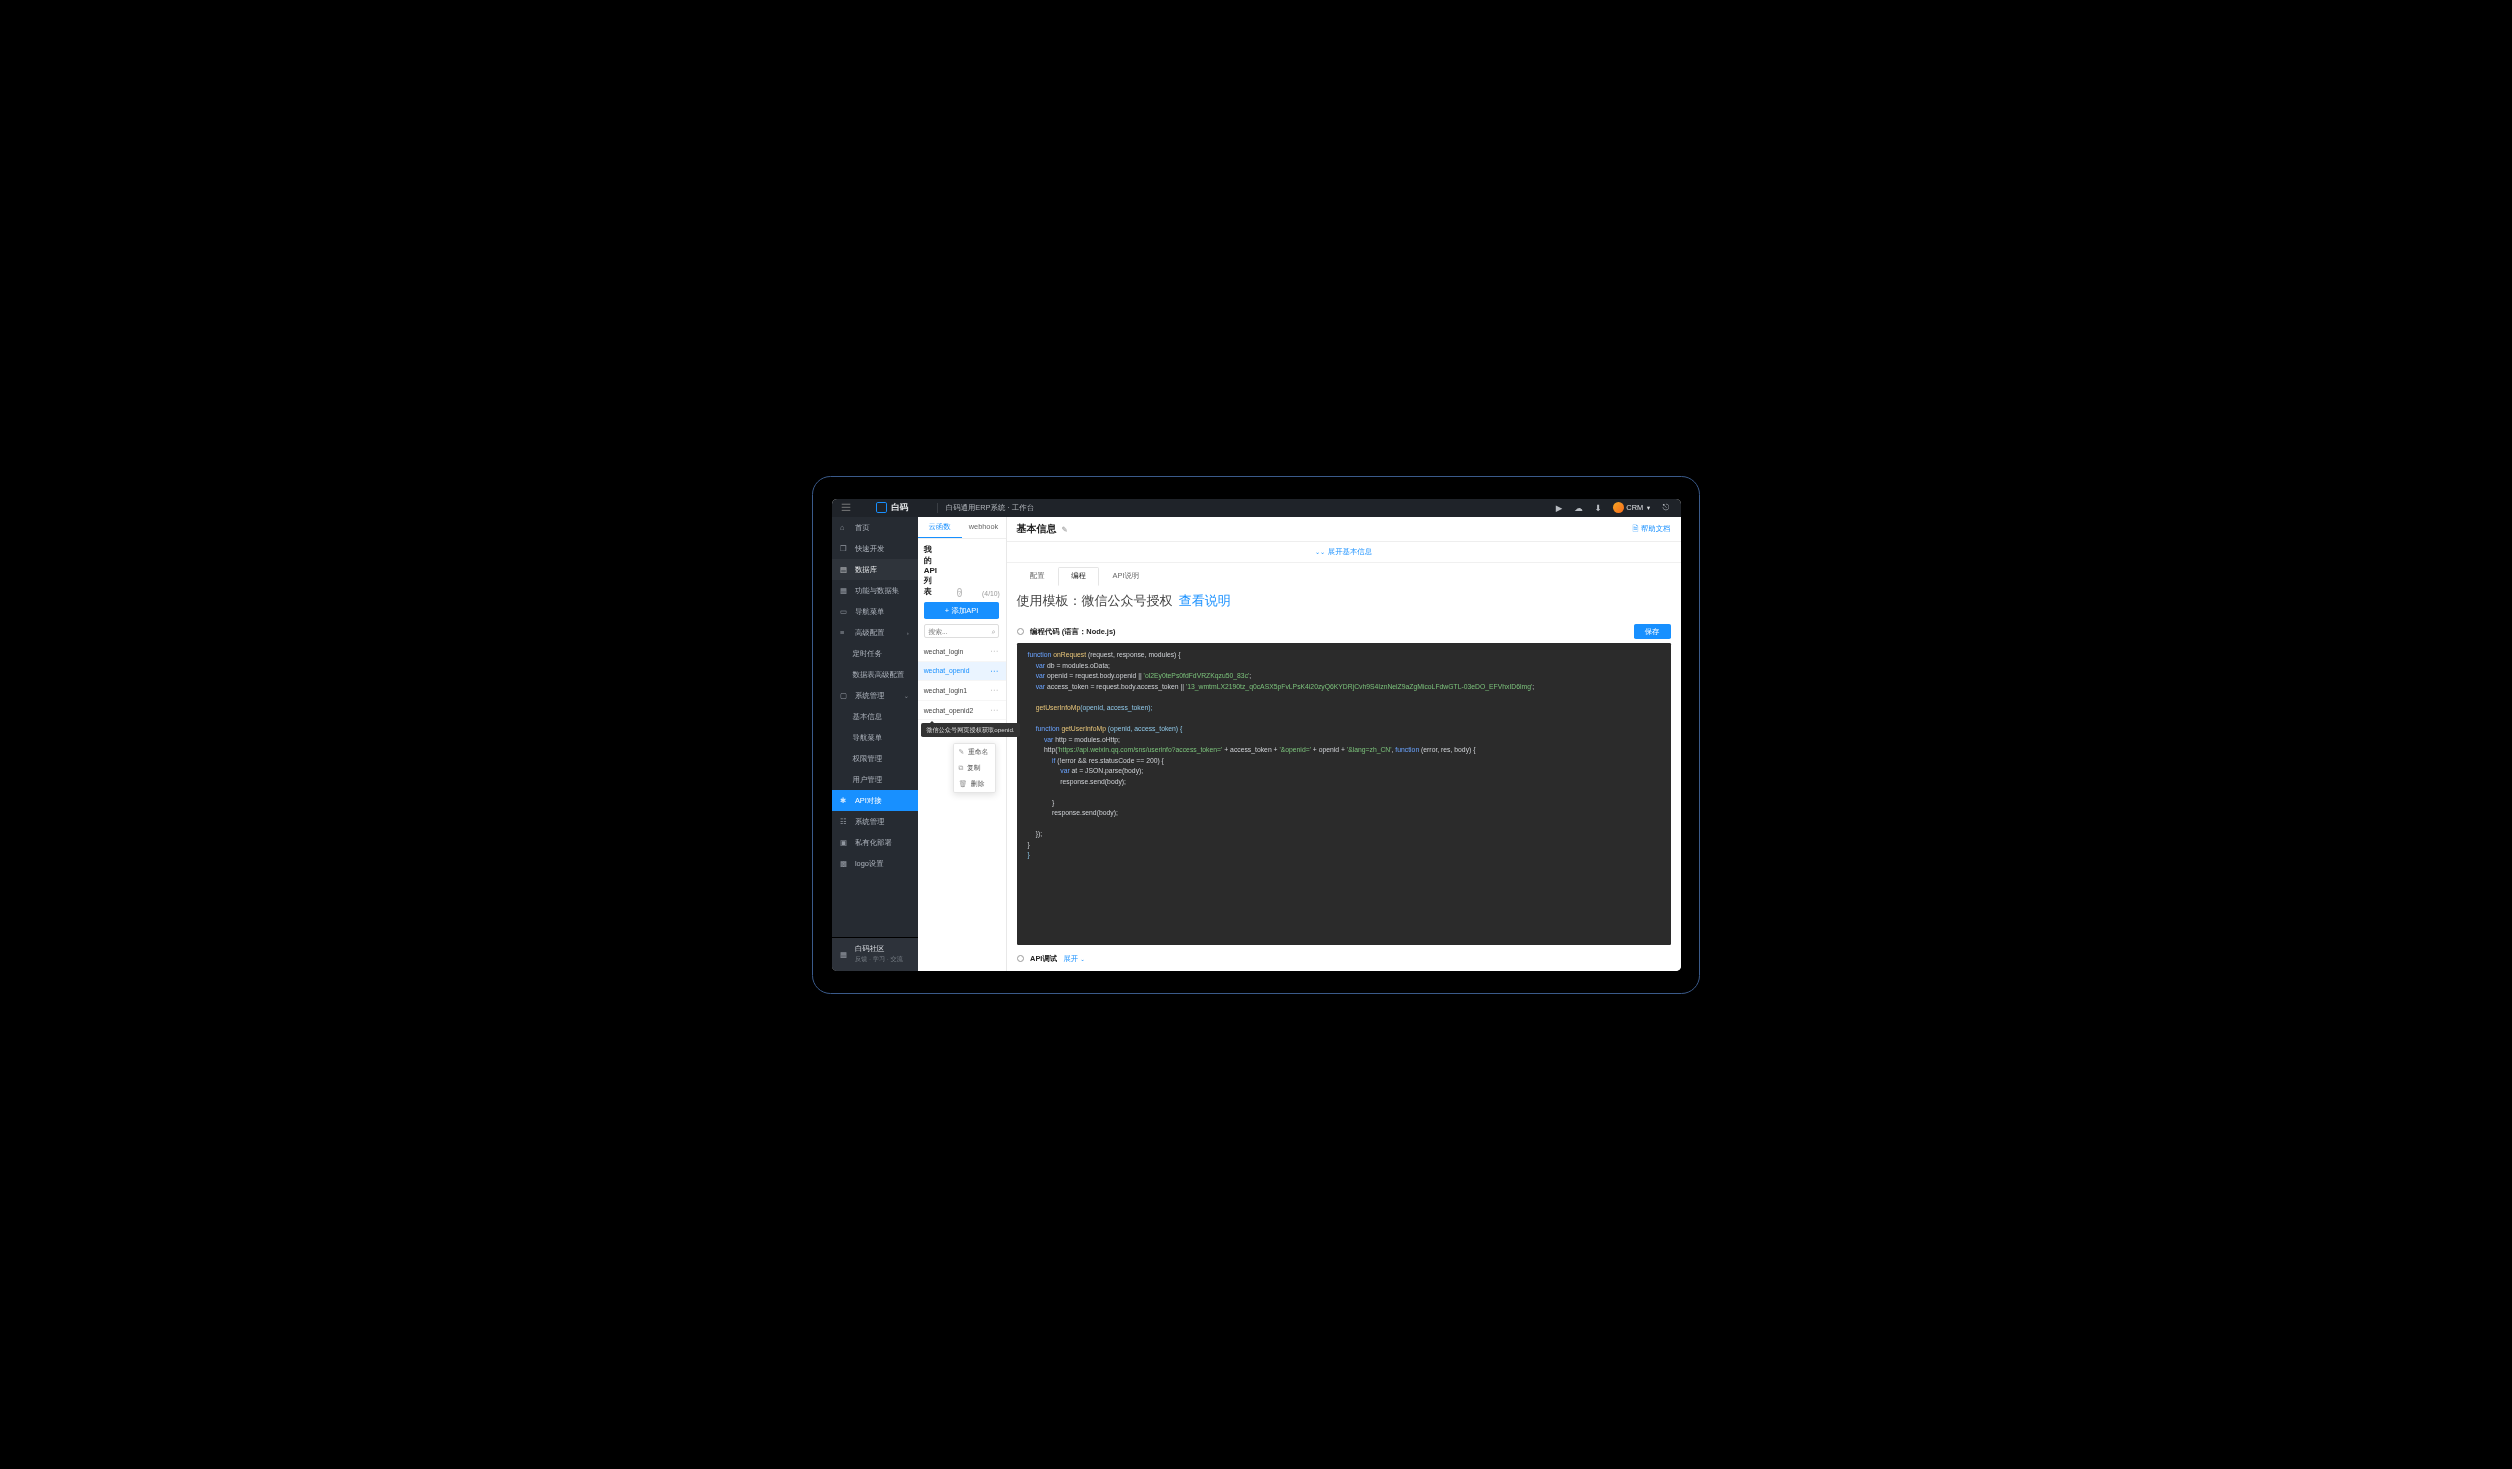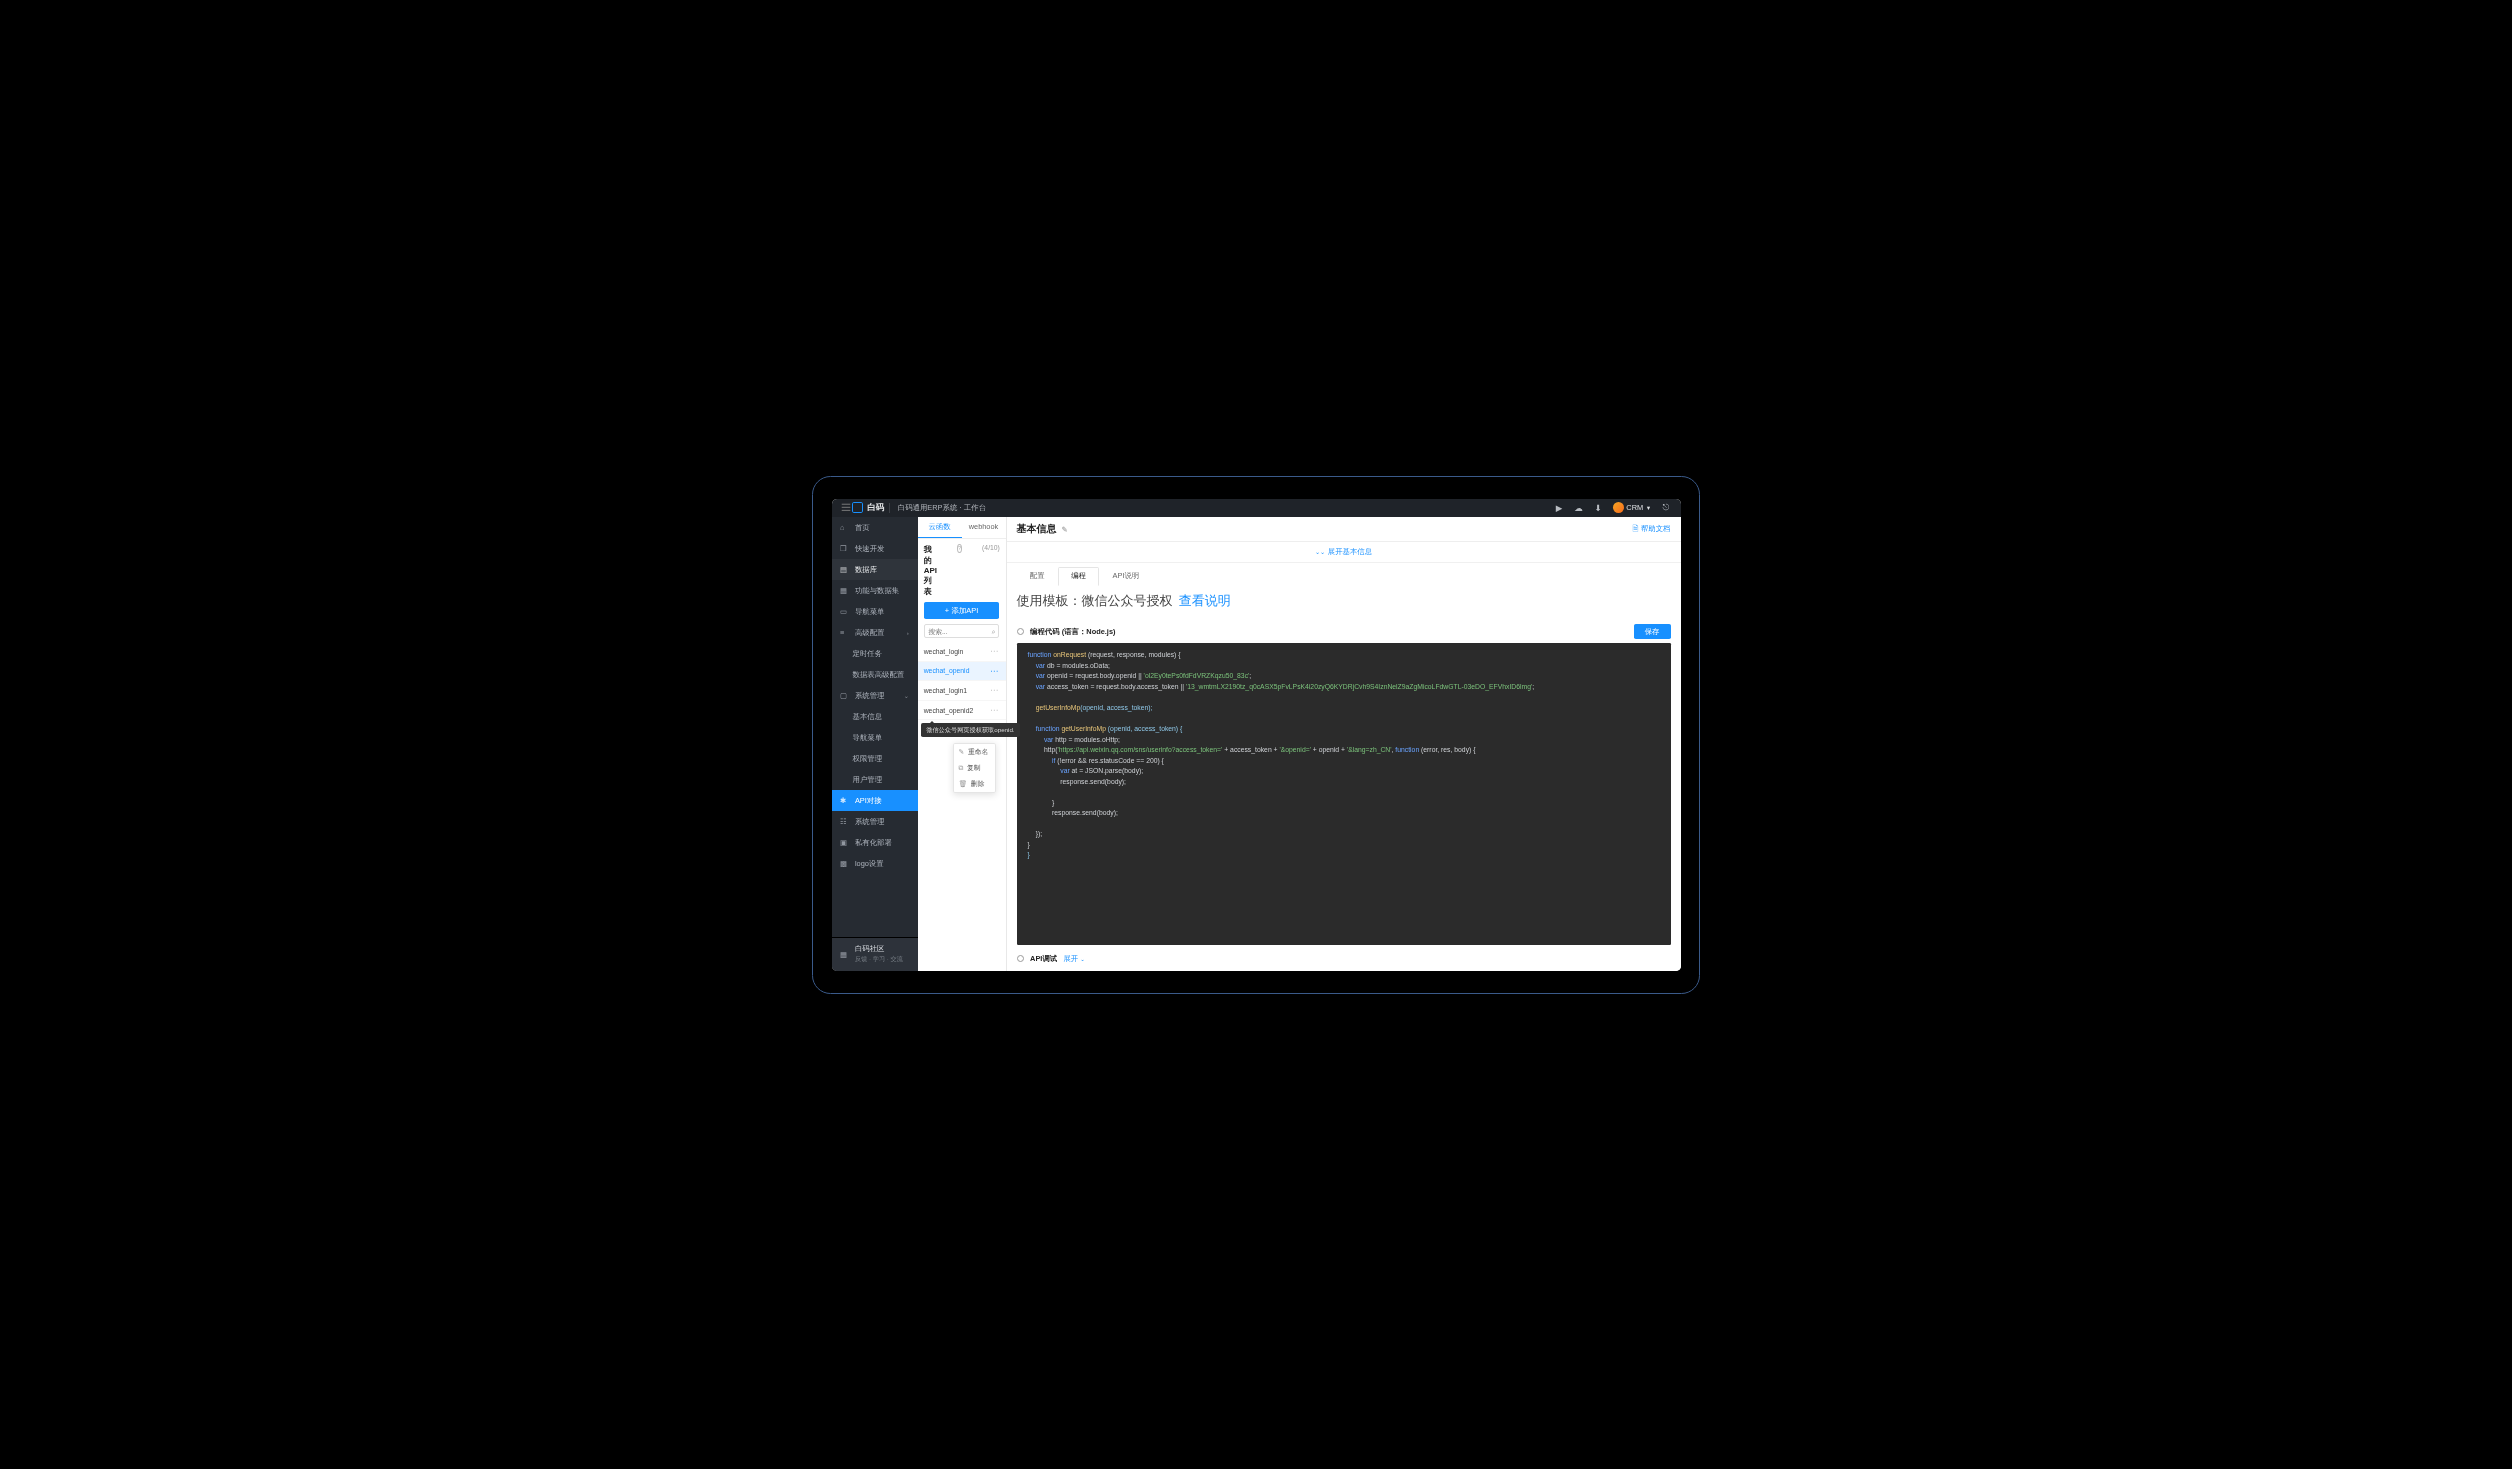--- a/index.html
+++ b/index.html
@@ -1,21 +1,21 @@
 <!DOCTYPE html>
 <html style="font-size:10px"><head>
 <meta charset="utf-8">
 <style>
   *{box-sizing:border-box;margin:0;padding:0;font-family:-apple-system,BlinkMacSystemFont,"Segoe UI","PingFang SC","Microsoft YaHei",sans-serif}
   body{background:#000;display:flex;align-items:center;justify-content:center;min-height:100vh;padding:12.3px}
   .device-frame{width:888px;height:518px;border:1.8px solid #3a5a8a;border-radius:18.5px;overflow:hidden;background:#000;position:relative;padding:22px 18.5px}
   .screen{width:100%;height:100%;background:#fff;border-radius:5px;overflow:hidden;display:flex;flex-direction:column}
   
   .top-bar{height:18.5px;background:#1f2329;display:flex;align-items:center;color:#c6cad0;font-size:7.4px;flex-shrink:0}
-  .top-left{display:flex;align-items:center;gap:0;padding-left:7.4px}
+  .top-left{display:flex;align-items:center;gap:24px;padding-left:7.4px}
   .menu-toggle{width:13.6px;height:13.6px;display:flex;align-items:center;justify-content:center;color:#888}
   .logo{display:flex;align-items:center;gap:3.7px}
   .logo-mark{width:11px;height:11px;border:1.2px solid #1890ff;border-radius:1.8px;position:relative}
   .logo-text{font-size:8.6px;font-weight:600;color:#e6e8ea}
   .breadcrumb{font-size:7.4px;color:#b0b4ba;padding-left:7.4px;border-left:0.6px solid #3a3e44;margin-left:5px}
   .top-right{margin-left:auto;display:flex;align-items:center;gap:2.5px;padding-right:6.2px}
   .top-icon{width:17px;height:17px;display:flex;align-items:center;justify-content:center;color:#b8bcc2;cursor:pointer;font-size:8.6px}
   .avatar{width:11px;height:11px;border-radius:50%;background:linear-gradient(135deg,#f5a623,#f76b1c);margin-right:2.5px}
   .user-chip{display:flex;align-items:center;font-size:7.4px;color:#e0e2e5;cursor:pointer;padding:0 3.7px}
   
@@ -30,21 +30,21 @@
   .nav-icon{width:8.6px;height:8.6px;flex-shrink:0;opacity:.8}
   .nav-chev{margin-left:auto;font-size:6.2px;opacity:.7}
   .side-foot{padding:6.2px 8.6px;border-top:0.6px solid #000;background:#2d323a}
   .side-foot .t1{font-size:7.4px;color:#d8dbe0}
   .side-foot .t2{font-size:6.2px;color:#7a8088;margin-top:1.2px}
   
   .panel-list{width:89px;background:#fff;border-right:0.6px solid #e8e8e8;display:flex;flex-direction:column}
   .panel-tabs{display:flex;border-bottom:0.6px solid #eee}
   .ptab{flex:1;text-align:center;font-size:7.4px;padding:5px 0;cursor:pointer;color:#666}
   .ptab.active{color:#1890ff;border-bottom:1.2px solid #1890ff}
-  .panel-head{padding:5px 6.2px 3.7px;display:flex;align-items:flex-start;gap:20px}
+  .panel-head{padding:5px 6.2px 3.7px;display:flex;align-items:flex-end;gap:20px}
   .panel-head h3{font-size:8px;font-weight:600;color:#222}
   .help-circ{width:8.6px;height:8.6px;border:0.6px solid #bbb;border-radius:50%;font-size:5.5px;color:#aaa;display:flex;align-items:center;justify-content:center}
   .counter{font-size:6.8px;color:#999;margin-left:auto}
   .add-btn{margin:1.2px 6.2px 5px;background:#1890ff;color:#fff;border:none;border-radius:1.8px;font-size:7.4px;padding:3.7px 0;cursor:pointer;display:flex;align-items:center;justify-content:center;gap:2.5px}
   .search-wrap{margin:0 6.2px 3.7px;position:relative}
   .search-wrap input{width:100%;border:0.6px solid #ddd;border-radius:2px;font-size:6.8px;padding:2.5px 13.6px 2.5px 3.7px;outline:none}
   .search-wrap .sicon{position:absolute;right:3.7px;top:2.5px;color:#999;font-size:7.4px}
   .api-row{padding:4.3px 6.2px;font-size:6.8px;color:#444;display:flex;align-items:center;justify-content:space-between;cursor:pointer;border-bottom:0.6px solid #f6f6f6;position:relative}
   .api-row.selected{background:#eaf4ff;color:#1890ff}
   .api-row .dots{color:#bbb;font-size:8.6px;letter-spacing:0.6px}

